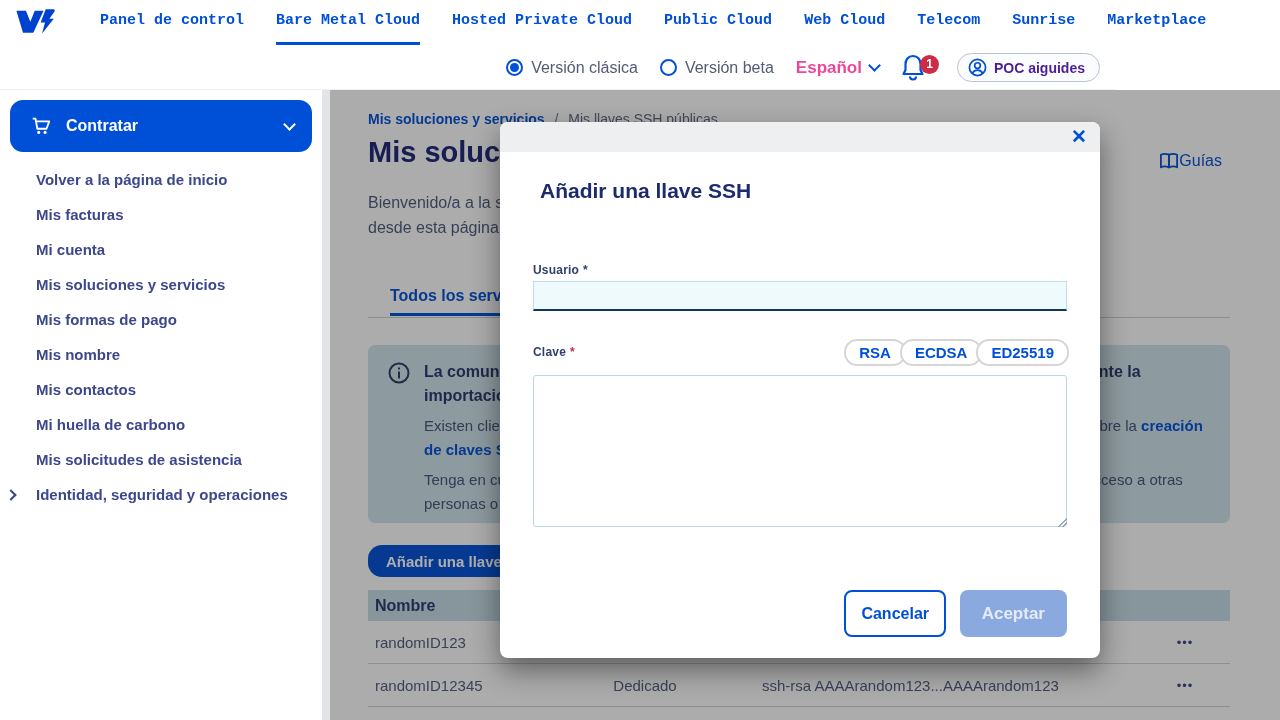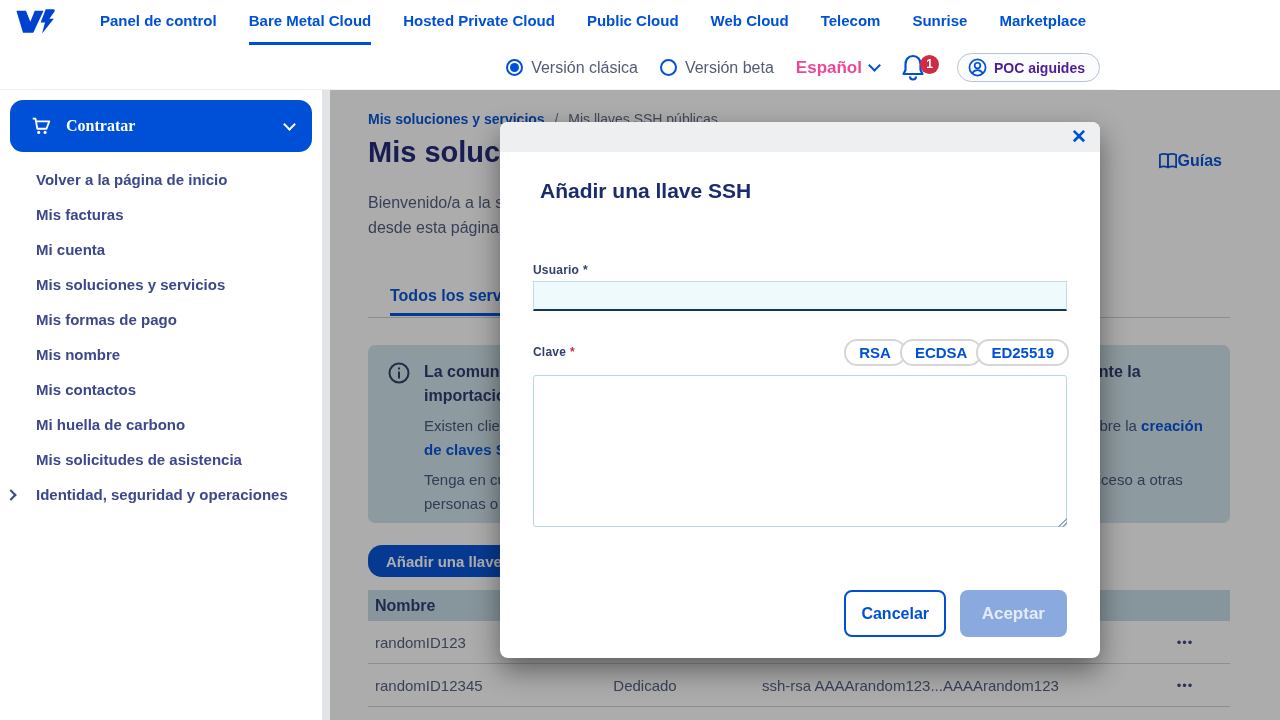--- a/index.html
+++ b/index.html
@@ -2,52 +2,52 @@
 <html><head>
 <meta charset="utf-8">
 <style>
   * { margin:0; padding:0; box-sizing:border-box; }
   html,body { width:1280px; height:720px; overflow:hidden; }
   body { font-family:"Liberation Sans", sans-serif; background:#fff; position:relative; }
 
   
   .topnav { position:absolute; left:0; top:0; width:1280px; height:46px; background:#fff; display:flex; align-items:flex-start; }
   .logo { margin:6px 26px 0 12px; }
-  .topnav-items { display:flex; gap:32px; margin-left:18px; }
+  .topnav-items { display:flex; gap:32px; margin-left:18px;font-family:Liberation Mono, monospace; }
   .topnav-item { color:#0050d7; font-weight:700; font-size:15px; line-height:42px; height:45px; cursor:pointer; }
   .topnav-item.active { border-bottom:3px solid #0050d7; }
 
   
   .subheader { position:absolute; left:0; top:46px; width:1116px; height:44px; background:#fff; display:flex; align-items:center; justify-content:flex-end; gap:22px; padding-right:16px; border-bottom:1px solid #eef0f3; }
   .radio-opt { display:flex; align-items:center; gap:8px; color:#545c75; font-size:16px; cursor:pointer; }
   .radio-circle { width:17px; height:17px; border:2px solid #0050d7; border-radius:50%; position:relative; }
   .radio-circle.checked::after { content:""; position:absolute; inset:2px; background:#0050d7; border-radius:50%; }
   .lang { display:flex; align-items:center; gap:8px; color:#ec4899; font-weight:700; font-size:17px; cursor:pointer; }
   .chev { width:9px; height:9px; border-right:2px solid #0050d7; border-bottom:2px solid #0050d7; transform:rotate(45deg); margin-top:-4px; }
   .bell-wrap { position:relative; width:34px; height:30px; cursor:pointer; }
   .badge { position:absolute; right:-4px; top:2px; min-width:19px; height:19px; background:#ce2b44; color:#fff; font-size:12px; font-weight:700; border-radius:10px; display:flex; align-items:center; justify-content:center; }
   .account-pill { display:flex; align-items:center; gap:7px; border:1px solid #b6c2d8; border-radius:16px; padding:4px 14px 4px 10px; color:#4c1d95; font-weight:700; font-size:14px; background:#fbfcfe; cursor:pointer; }
 
   
   .sidebar { position:absolute; left:0; top:90px; width:322px; height:630px; background:#fff; }
   .gutter { position:absolute; left:322px; top:90px; width:8px; height:630px; background:#e2e4e7; }
-  .order-btn { position:absolute; left:10px; top:10px; width:302px; height:52px; background:#0050d7; border:none; border-radius:13px; color:#fff; display:flex; align-items:center; gap:14px; padding:0 18px 0 20px; font-size:16px; font-weight:700; cursor:pointer; font-family:Liberation Serif, serif; }
+  .order-btn { position:absolute; left:10px; top:10px; width:302px; height:52px; background:#0050d7; border:none; border-radius:13px; color:#fff; display:flex; align-items:center; gap:14px; padding:0 18px 0 20px; font-size:16px; font-weight:700; cursor:pointer; font-family:Liberation Sans, sans-serif; }
   .order-btn .chev { border-color:#fff; margin-left:auto; }
   .side-list { list-style:none; position:absolute; top:72px; left:0; width:100%; }
   .side-item { height:35px; display:flex; align-items:center; padding-left:36px; color:#3d478b; font-size:15px; font-weight:700; cursor:pointer; position:relative; }
   .side-item .chev-right { position:absolute; left:7px; width:8px; height:8px; border-right:2px solid #3d478b; border-bottom:2px solid #3d478b; transform:rotate(-45deg); }
 
   
   .content { position:absolute; left:330px; top:90px; width:950px; height:630px; background:#fff; overflow:hidden; }
   .breadcrumb { position:absolute; left:38px; top:21px; font-size:14px; }
   .breadcrumb .bc-link { color:#0050d7; font-weight:700; cursor:pointer; }
   .breadcrumb .bc-sep { color:#6a7690; margin:0 6px; }
   .breadcrumb .bc-cur { color:#5d6880; }
   .page-title { position:absolute; left:38px; top:46px; font-size:29px; font-weight:700; color:#1c2573; }
-  .guides-btn { position:absolute; right:58px; top:62px; display:flex; align-items:center; color:#0050d7; font-weight:700; font-size:16px; cursor:pointer; }
+  .guides-btn { position:absolute; right:58px; top:62px; display:flex; align-items:center; color:#0050d7; font-weight:400; font-size:16px; cursor:pointer; }
   .welcome { position:absolute; left:38px; top:100px; width:740px; font-size:16px; line-height:25px; color:#4e5a7d; }
   .tab { position:absolute; left:60px; top:197px; color:#0050d7; font-weight:700; font-size:16px; padding-bottom:8px; border-bottom:3px solid #0050d7; cursor:pointer; }
   .tab-divider { position:absolute; left:38px; top:227px; width:862px; height:1px; background:#c9d0da; }
   .info-box { position:absolute; left:38px; top:255px; width:862px; height:178px; background:#cfe4eb; border-radius:7px; padding:15px 20px 0 56px; overflow:hidden; }
   .info-icon { position:absolute; left:20px; top:17px; }
   .info-heading { font-size:16px; font-weight:700; color:#29356e; line-height:24px; }
   .info-p { font-size:15px; color:#46527a; line-height:24px; margin-top:6px; }
   .info-link { color:#0050d7; font-weight:700; cursor:pointer; }
   .ext-icon { display:inline-block; vertical-align:-2px; }
   .add-key-btn { position:absolute; left:38px; top:455px; height:32px; background:#0050d7; color:#fff; border:none; border-radius:14px; font-size:15px; font-weight:700; padding:0 18px; font-family:inherit; cursor:pointer; }

